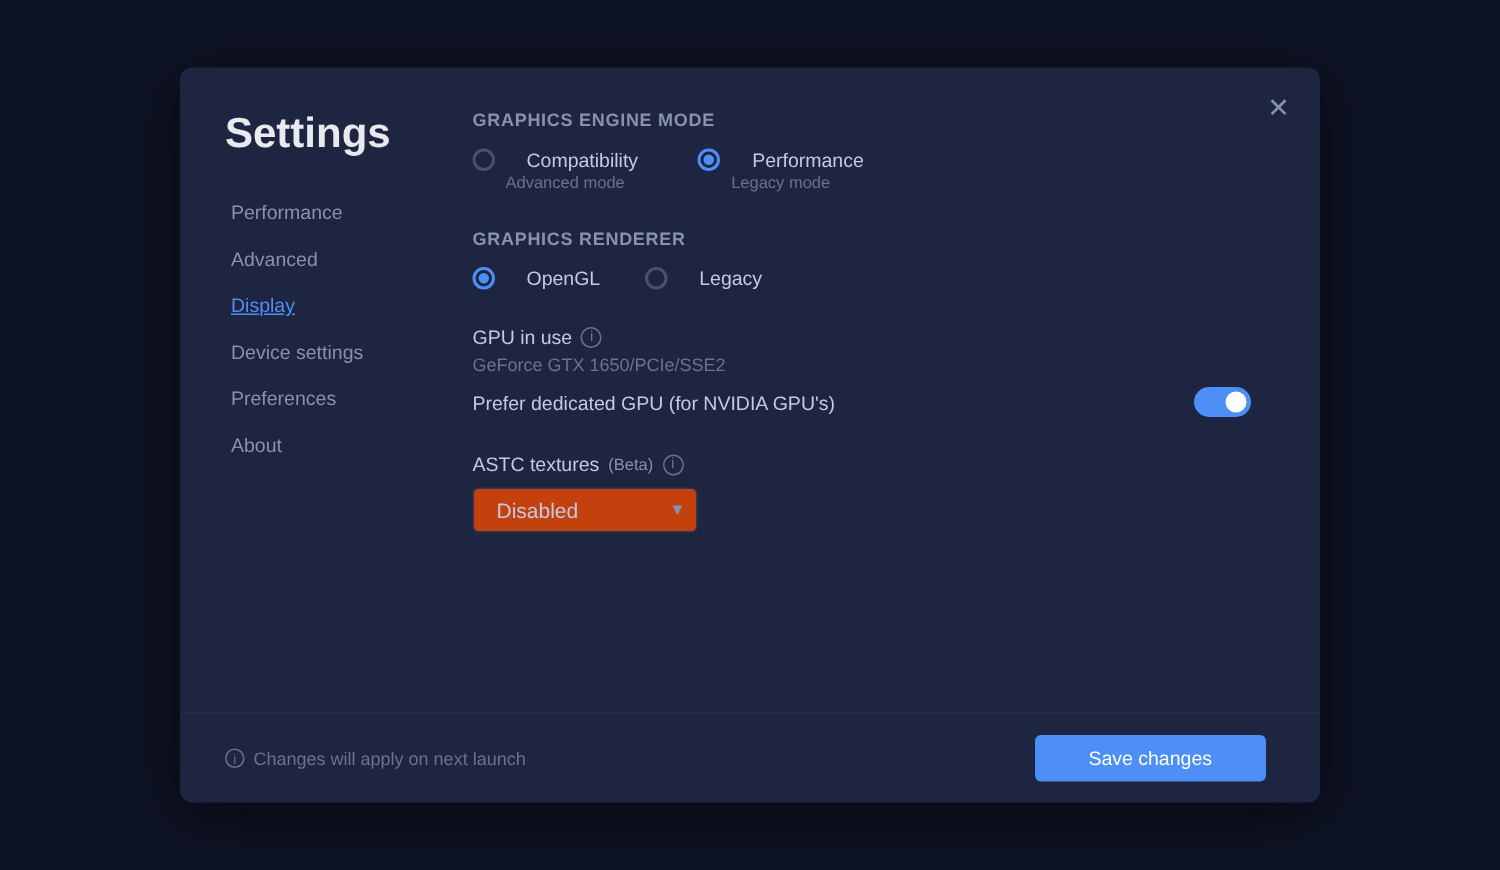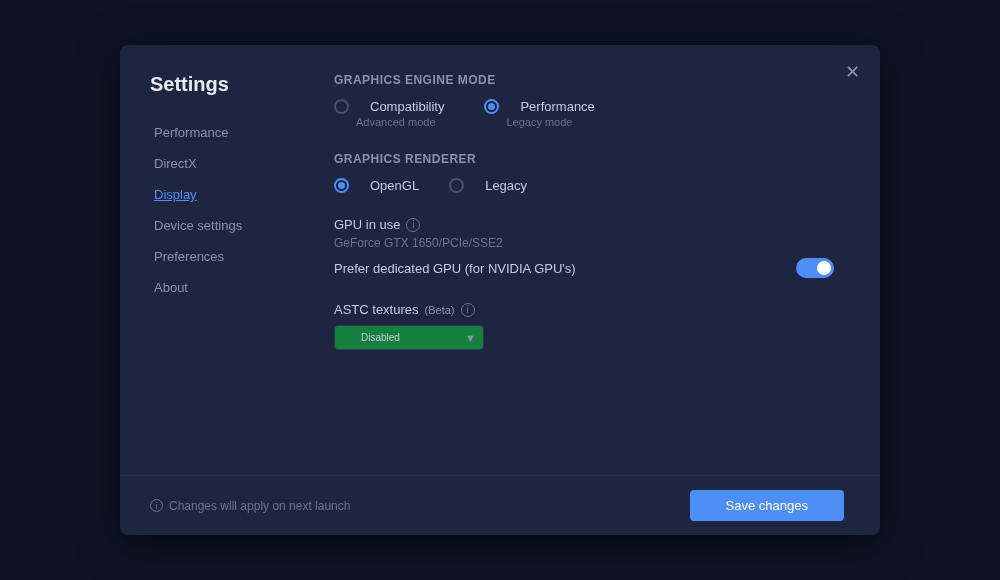--- a/index.html
+++ b/index.html
@@ -56,21 +56,21 @@
 
     
     .sidebar {
       width: 175px;
       padding: 28px 0 20px 30px;
       display: flex;
       flex-direction: column;
     }
 
     .sidebar-title {
-      font-size: 20px;
+      font-size: 28px;
       font-weight: 600;
       color: #e8eaf0;
       margin-bottom: 22px;
     }
 
     .sidebar-item {
       padding: 7px 10px 7px 4px;
       font-size: 13px;
       color: #8891b0;
       cursor: pointer;
@@ -89,21 +89,20 @@
     .content {
       flex: 1;
       padding: 28px 36px 0 20px;
       overflow-y: auto;
       display: flex;
       flex-direction: column;
     }
 
     .section {
       margin-bottom: 24px;
-      margin-left: 19px;
     }
 
     .section-title {
       font-size: 12px;
       font-weight: 600;
       color: #8891b0;
       letter-spacing: 0.04em;
       text-transform: uppercase;
       margin-bottom: 12px;
     }
@@ -250,26 +249,26 @@
       color: #c5cae0;
     }
 
     .astc-beta {
       font-size: 11px;
       color: #8891b0;
     }
 
     .dropdown-select {
       width: 150px;
-      background: #15803d;
+      background: #c2410c;
       border: 1px solid #2e3555;
       border-radius: 4px;
       color: #c5cae0;
-      font-size: 10px;
-      padding: 6px 28px 6px 26px;
+      font-size: 14px;
+      padding: 6px 28px 6px 15px;
       appearance: none;
       -webkit-appearance: none;
       cursor: pointer;
       position: relative;
     }
 
     .dropdown-wrapper {
       position: relative;
       display: inline-block;
     }
@@ -341,21 +340,21 @@
 <div class="modal-overlay">
   <div class="modal">
     <button class="modal-close">✕</button>
 
     <div class="modal-body">
 
       <div class="sidebar">
         <div class="sidebar-title">Settings</div>
 
         <div class="sidebar-item">Performance</div>
-        <div class="sidebar-item">DirectX</div>
+        <div class="sidebar-item">Advanced</div>
         <div class="sidebar-item active">Display</div>
         <div class="sidebar-item">Device settings</div>
         <div class="sidebar-item">Preferences</div>
         <div class="sidebar-item">About</div>
       </div>
 
       <div class="content">
 
         <div class="section">
           <div class="section-title">Graphics engine mode</div>

